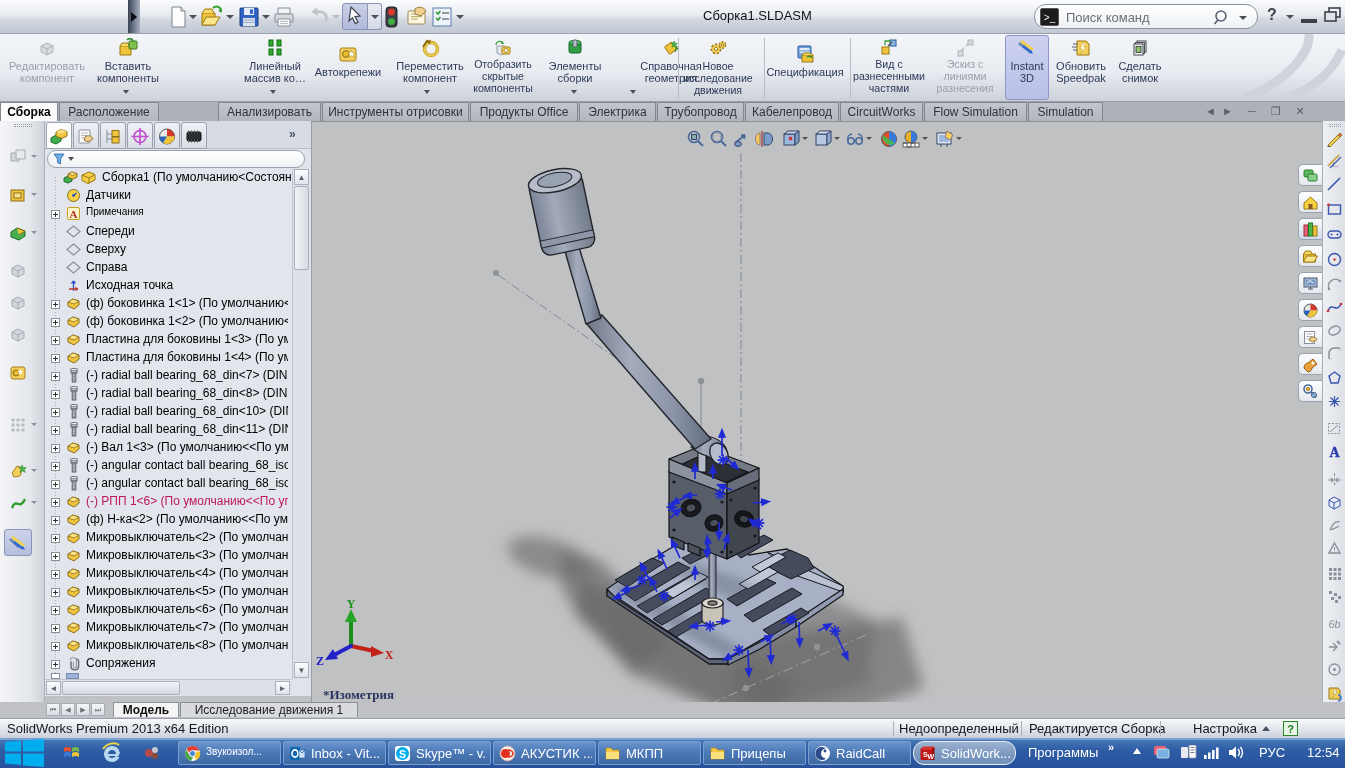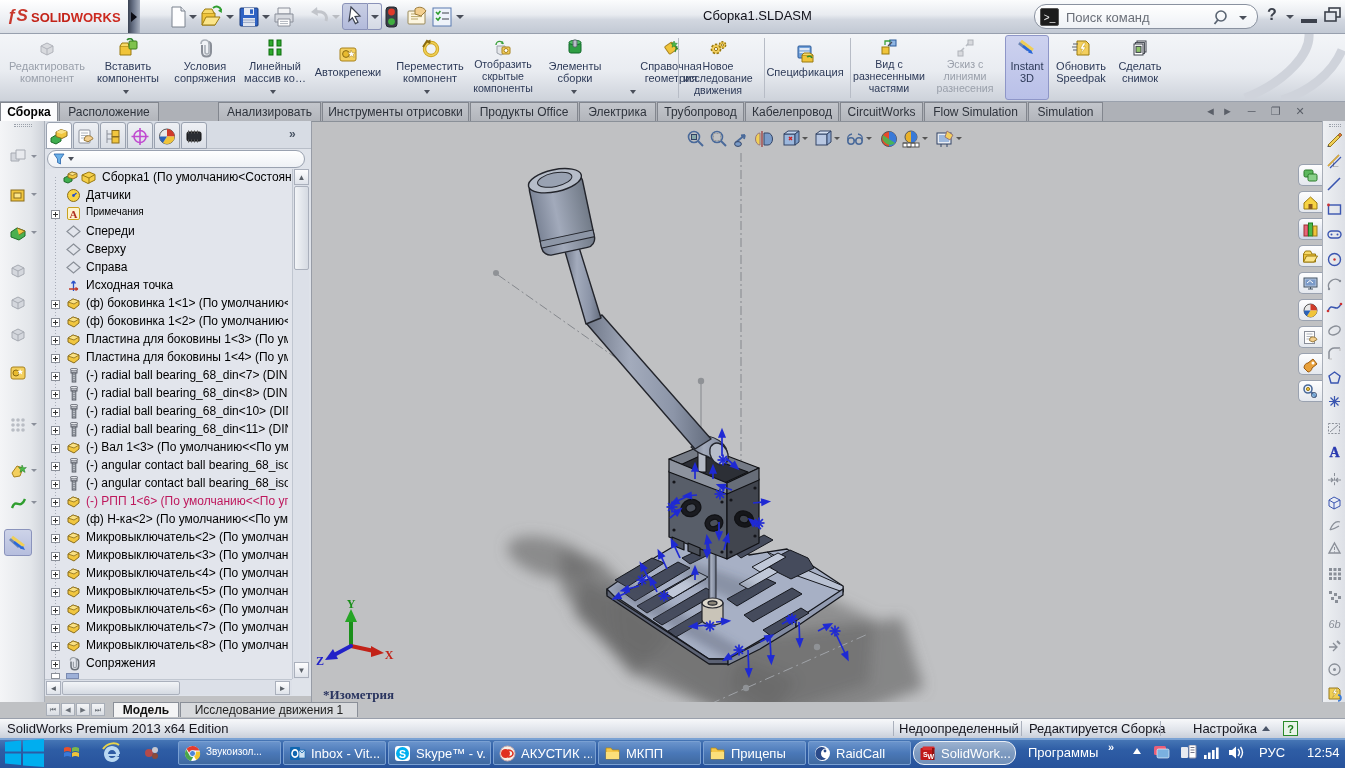--- a/index.html
+++ b/index.html
@@ -41,24 +41,20 @@
 #viewport{position:absolute;left:311px;top:0;width:1011px;height:581px;background:#c0c1c3;border-top:1px solid #8a9098;border-left:1px solid #979ca6;}
 #righttb{position:absolute;left:1322px;top:0;width:23px;height:581px;background:linear-gradient(90deg,#eef0f3,#dde0e6);border-left:1px solid #a8aeb8;}
 
 #modeltabs{position:absolute;left:0;top:702px;width:1345px;height:16px;background:#bfc1c4;}
 #statusbar{position:absolute;left:0;top:718px;width:1345px;height:20px;background:linear-gradient(#f7f8fa,#dfe3ea 60%,#c9cfda);border-top:1px solid #9aa0ac;font-size:13px;color:#15151d;}
 #taskbar{position:absolute;left:0;top:738px;width:1345px;height:30px;background:linear-gradient(#4a7ab8,#2e5da5 40%,#27529b);}
 </style></head>
 <body>
 <div id="screen">
   <div id="titlebar">
-    <div id="swlogo">
-        <span class="ds">ƒS</span>
-        <span class="sw"><b>SOLID</b>WORKS</span>
-      </div>
     <div id="logoband"></div>
     <div id="doctitle">Сборка1.SLDASM</div>
     <div id="searchbox">
         <div class="term">&gt;_</div>
         <div class="ph">Поиск команд</div>
         <svg style="position:absolute;right:26px;top:4px;" width="18" height="18" viewBox="0 0 18 18">
           <circle cx="8" cy="7" r="5" fill="none" stroke="#5a6472" stroke-width="1.6"></circle>
           <line x1="4.8" y1="11" x2="1.5" y2="15" stroke="#5a6472" stroke-width="1.8"></line>
         </svg>
         <div class="caret" style="right:10px;top:11px;"></div>
@@ -131,24 +127,20 @@
     <div class="rbtn gray" style="left:7px;width:80px;"><svg class="ic" viewBox="0 0 20 20">
           <path d="M4 8l6-3 6 3v6l-6 3-6-3z" fill="#d8dade" stroke="#b0b3ba"></path>
           <path d="M4 8l6 3 6-3M10 11v6" fill="none" stroke="#b0b3ba"></path>
         </svg>Редактировать<br>компонент</div>
     <div class="rbtn" style="left:92px;width:72px;"><svg class="ic" viewBox="0 0 20 20">
           <path d="M2 8h11v9H2z" fill="#f0c43a" stroke="#9a7a10"></path>
           <path d="M2 8l2-3h6l1 3" fill="#f7d968" stroke="#9a7a10"></path>
           <rect x="11" y="3" width="8" height="8" rx="1" fill="#7fc24d" stroke="#3d7a1d"></rect>
           <path d="M9 2c2-2 5-2 6 1" fill="none" stroke="#2f8a2f" stroke-width="1.6"></path>
         </svg>Вставить<br>компоненты</div>
-    <div class="rbtn" style="left:168px;width:74px;"><svg class="ic" viewBox="0 0 20 20">
-          <path d="M13 4c2 0 3 1.5 3 3.5L16 14c0 3-2 4.5-4.5 4.5S7 17 7 14V7" fill="none" stroke="#8a8f98" stroke-width="2"></path>
-          <path d="M10 7v7c0 1.2 1 2 2 2s2-.8 2-2V6c0-2.6-1.8-4-4-4S6 3.4 6 6" fill="none" stroke="#aab0b8" stroke-width="1.6"></path>
-        </svg>Условия<br>сопряжения</div>
     <div class="rbtn" style="left:238px;width:74px;"><svg class="ic" viewBox="0 0 20 20">
           <g fill="#2faa2f" stroke="#0d6d0d">
             <rect x="4" y="2" width="4" height="6"></rect>
             <rect x="12" y="2" width="4" height="6"></rect>
             <rect x="4" y="11" width="4" height="6"></rect>
             <rect x="12" y="11" width="4" height="6"></rect>
           </g>
         </svg>Линейный<br>массив ко…</div>
     <div class="rbtn" style="left:305px;width:86px;padding-top:6px;"><svg class="ic" viewBox="0 0 20 20">
           <rect x="2" y="4" width="16" height="13" rx="2" fill="#f3cf5e" stroke="#a8821d"></rect>

